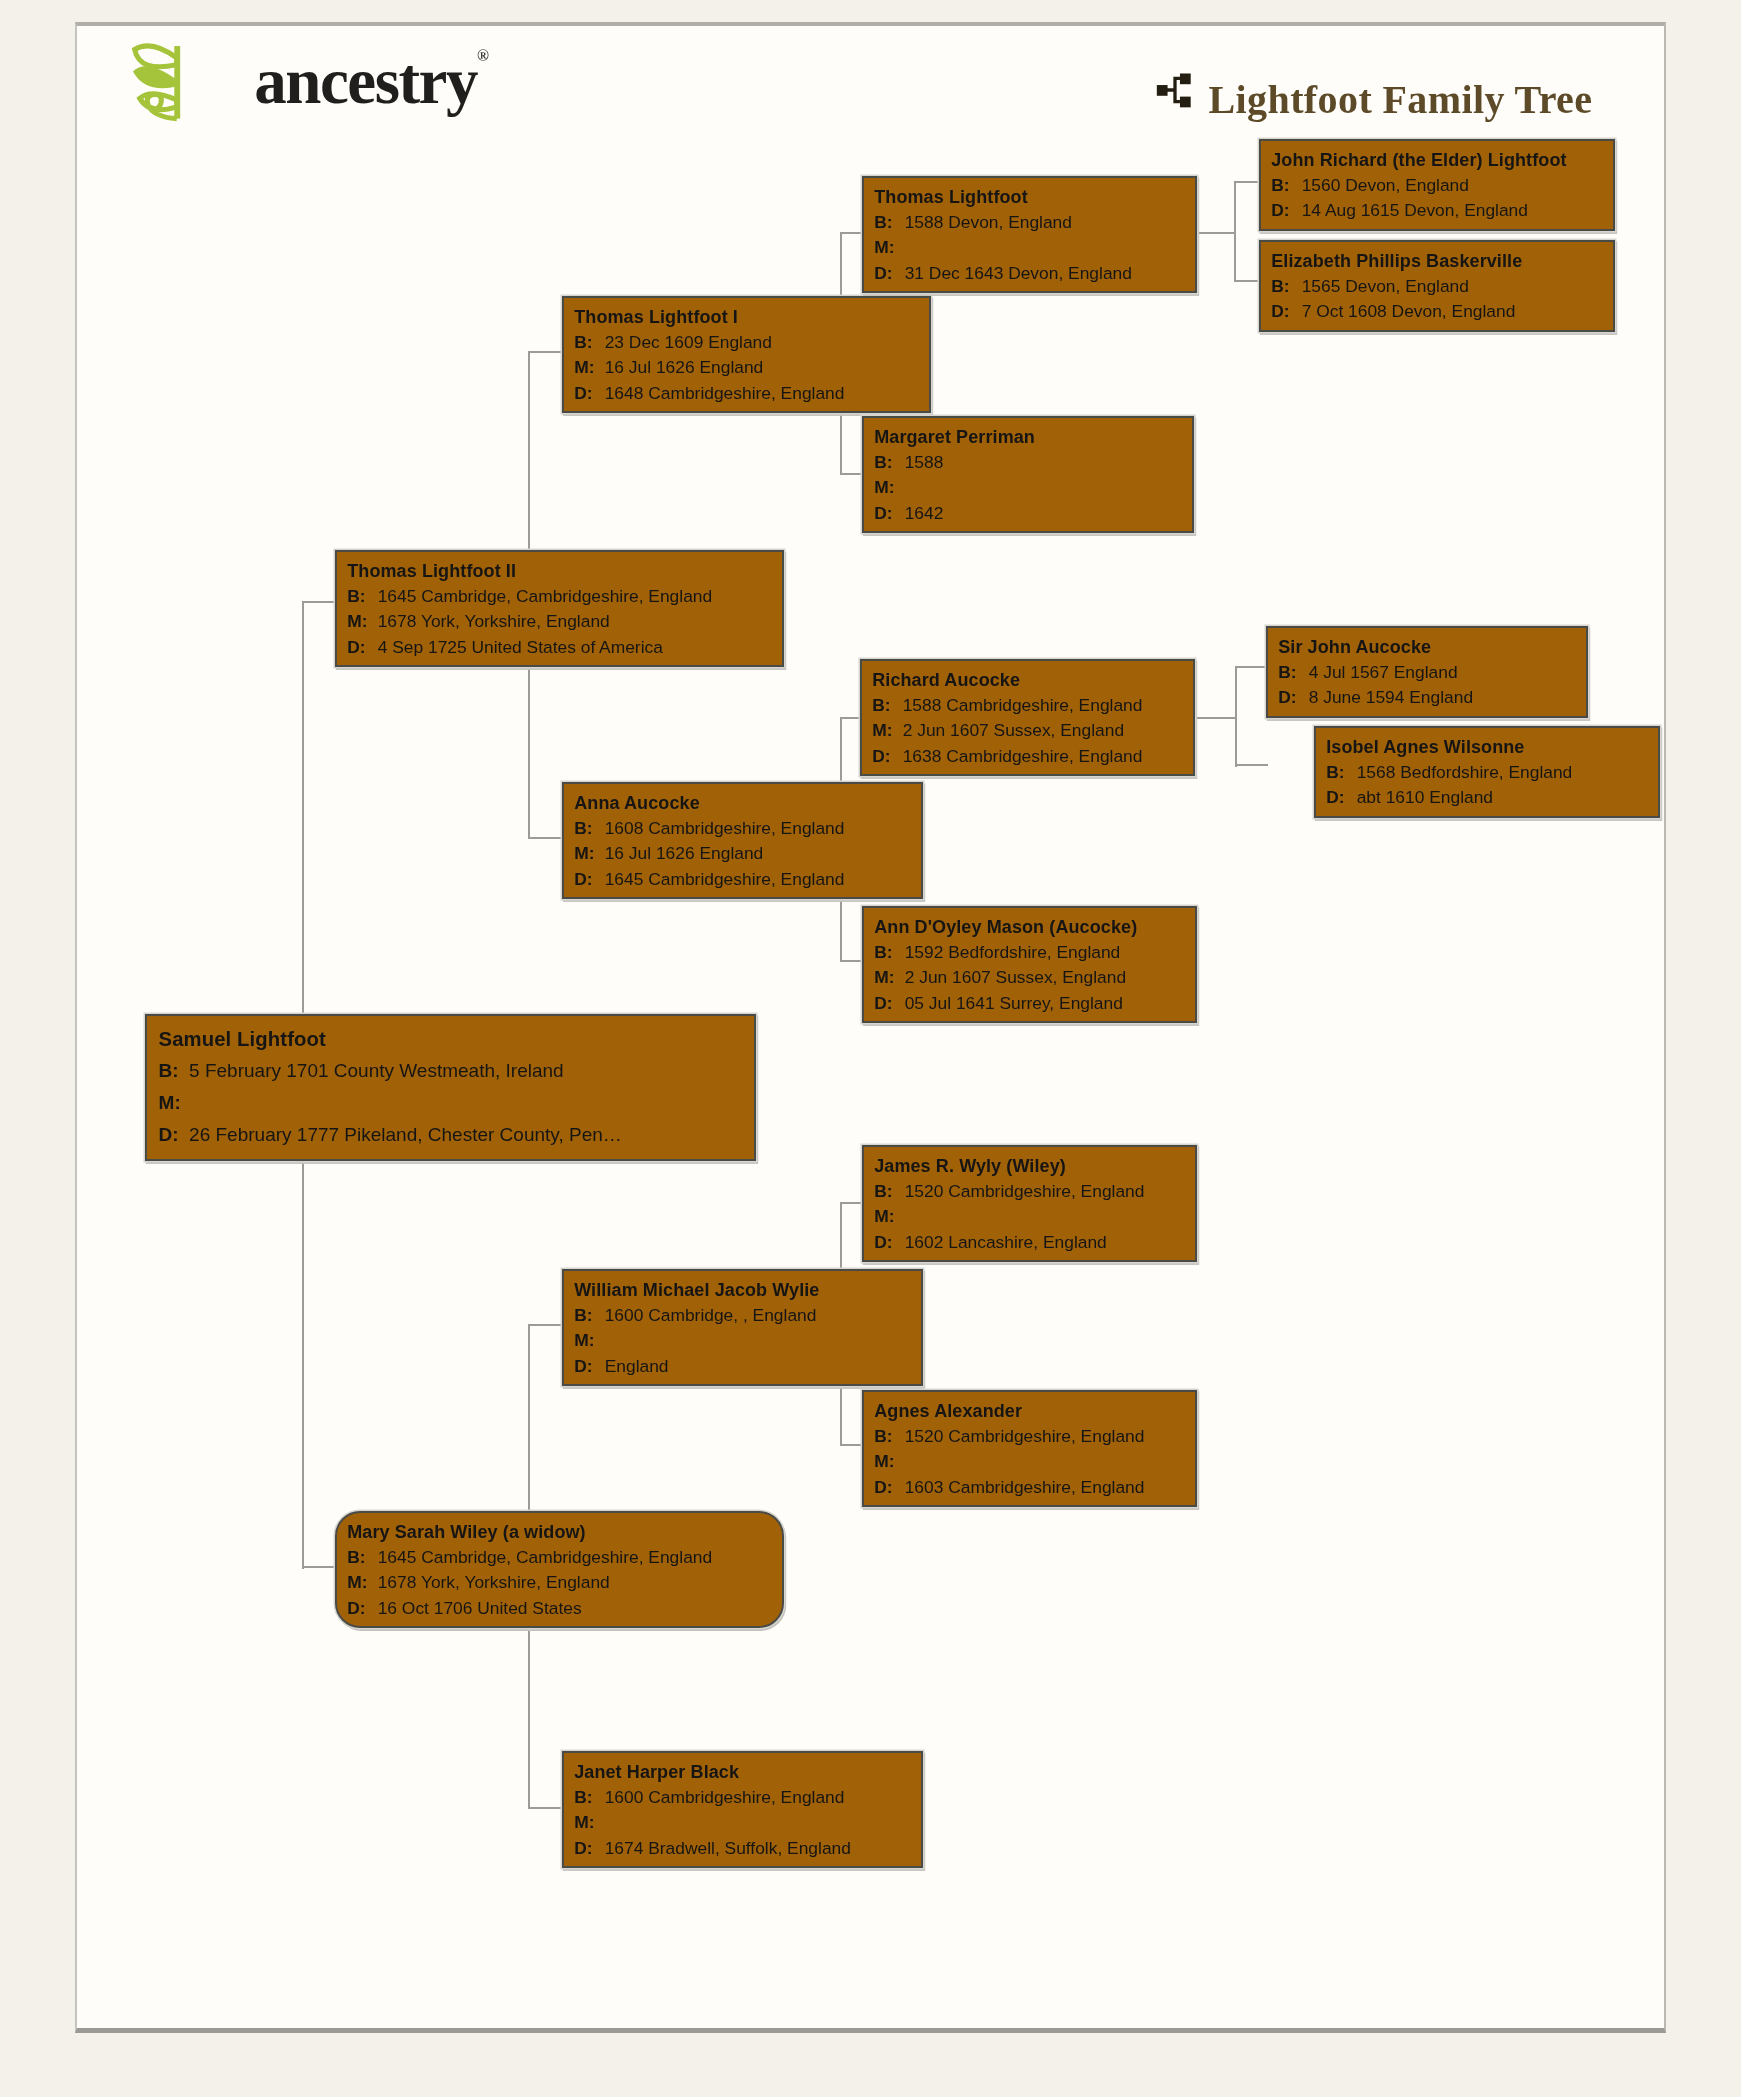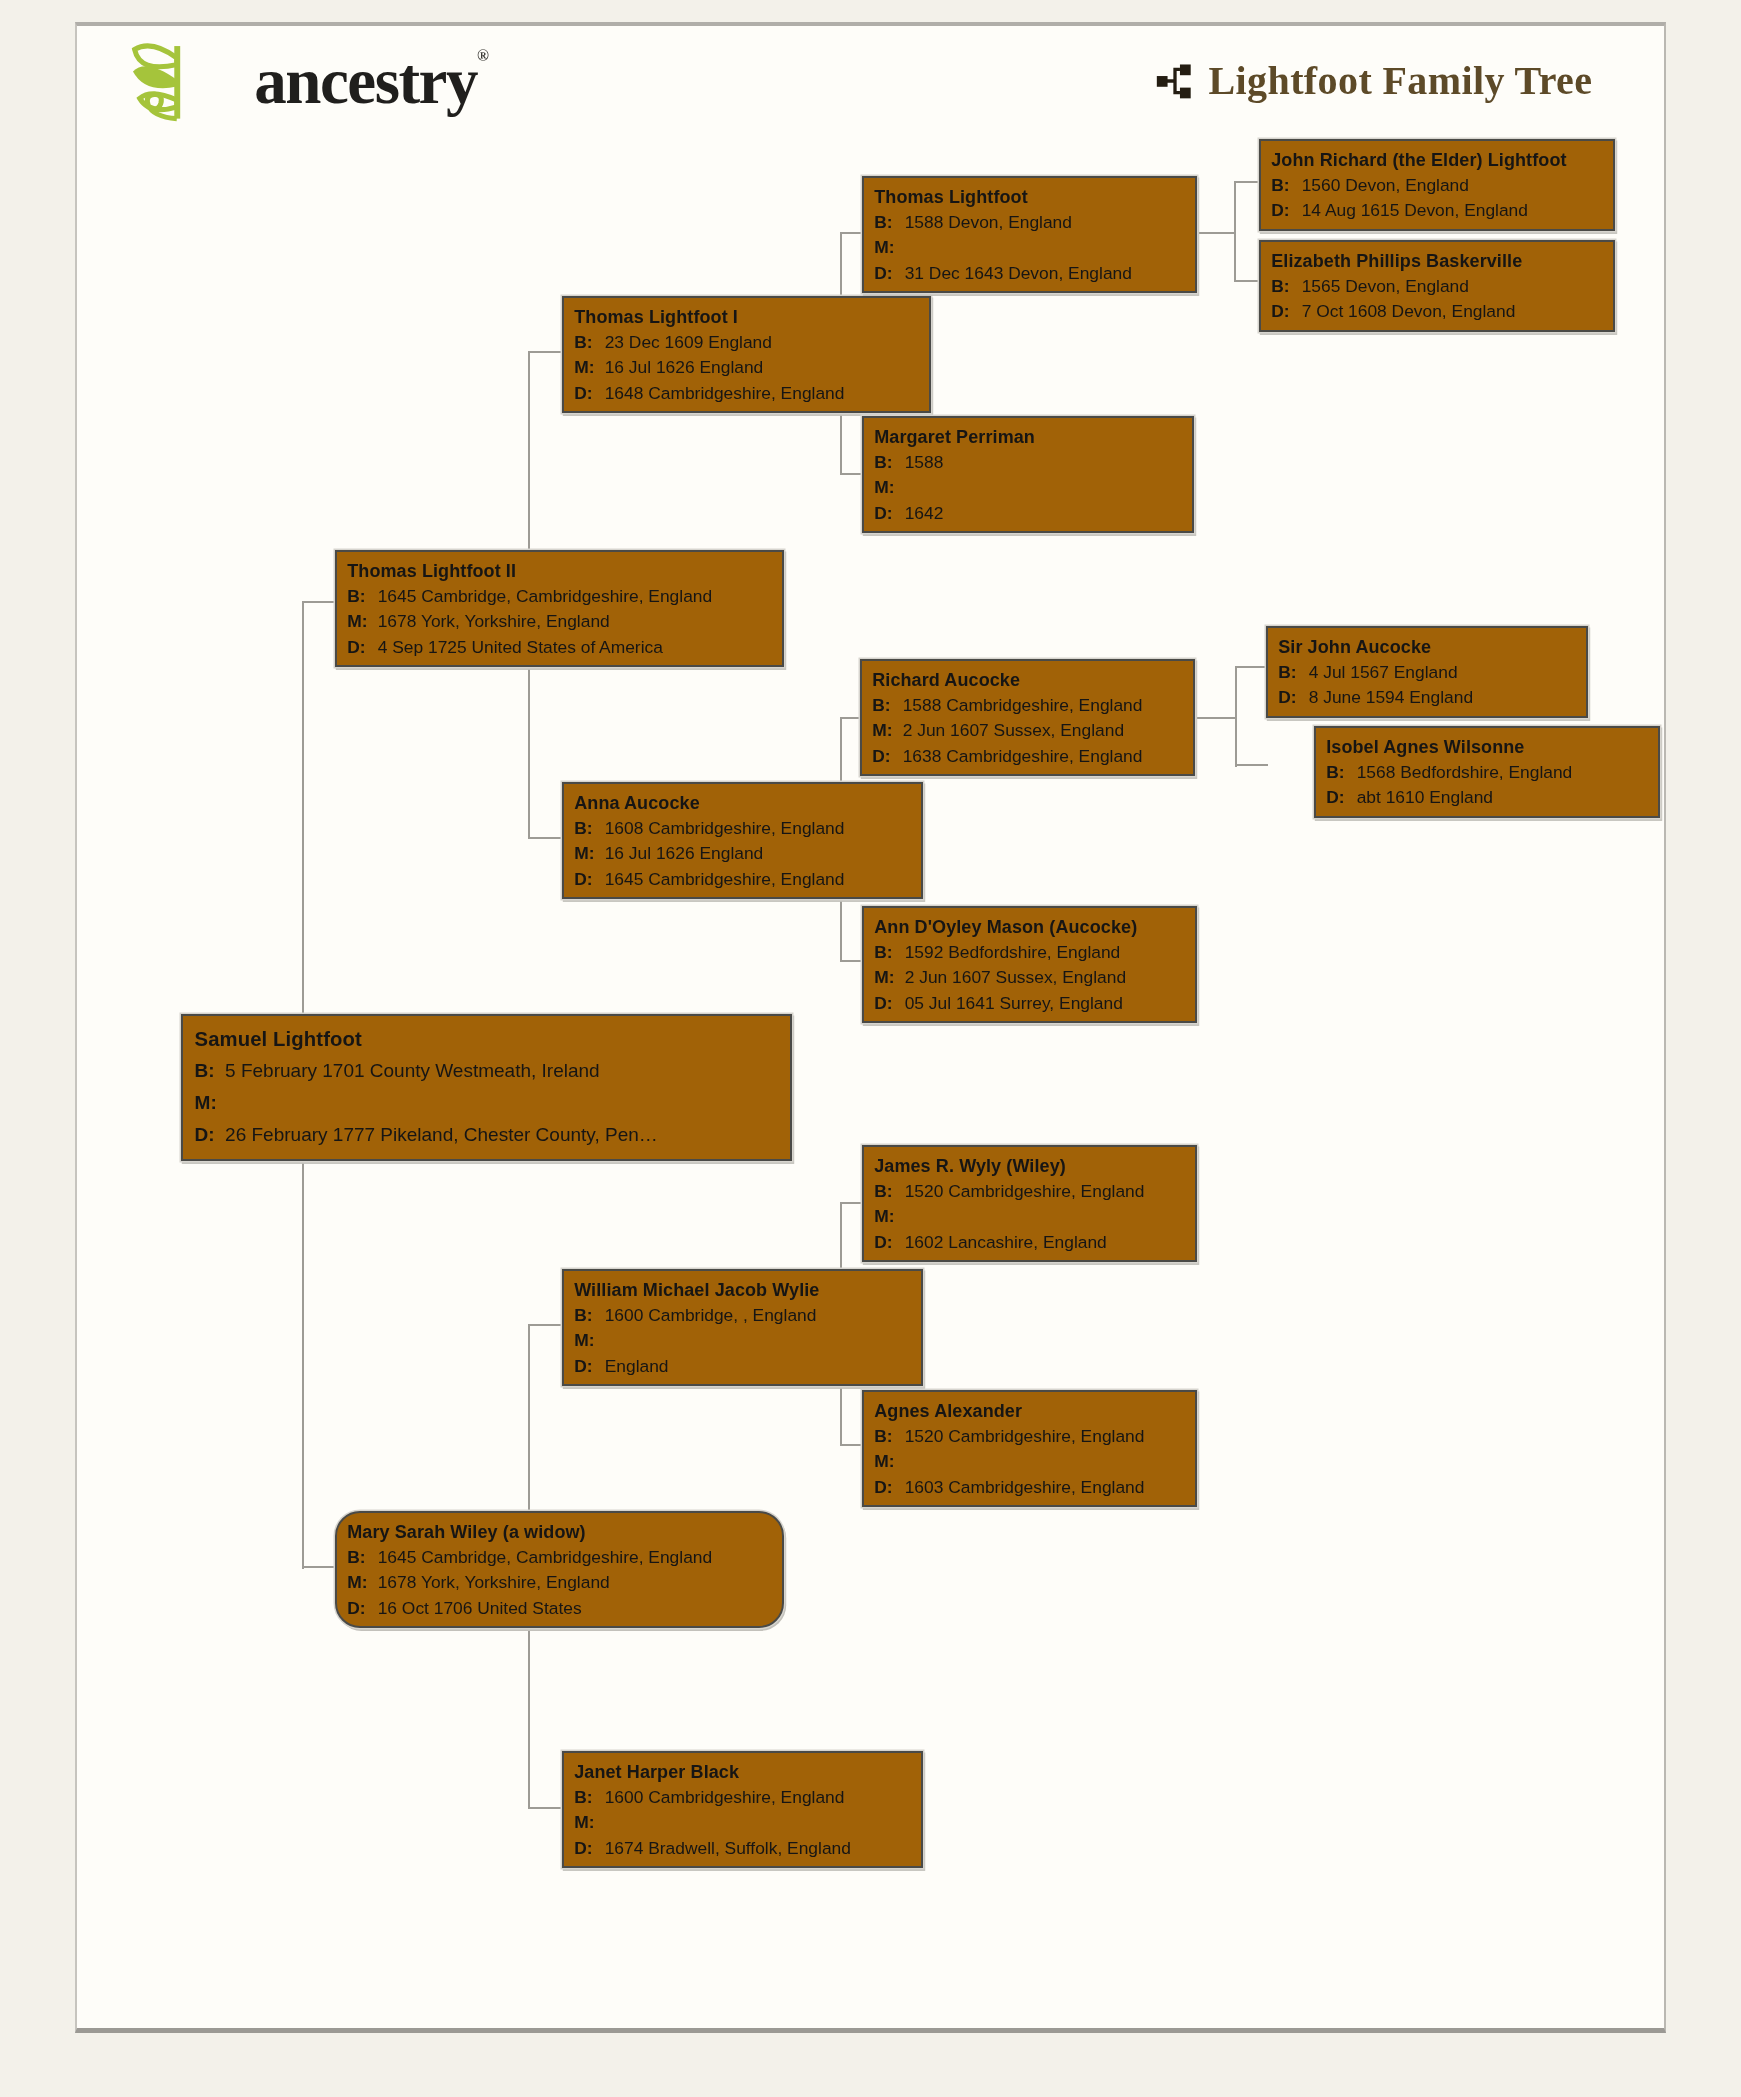--- a/index.html
+++ b/index.html
@@ -22,37 +22,37 @@
   .logo{position:absolute;left:122px;top:41px;display:flex;align-items:flex-start;gap:39px;}
   .logo-text{
     font-family:"Liberation Serif",serif;font-weight:bold;
     font-size:65px;line-height:80px;color:#201f1d;letter-spacing:-1.5px;
     margin-left:7.3px;
   }
   .logo-tm{font-size:16px;vertical-align:top;line-height:29px;letter-spacing:0;color:#3a3935;}
   .title{position:absolute;left:1156px;top:57px;display:flex;align-items:center;gap:14.5px;}
   .title-text{
     font-family:"Liberation Serif",serif;font-weight:bold;
-    font-size:40px;color:#5d4a28;letter-spacing:0.4px;
+    font-size:40px;color:#5d4a28;letter-spacing:0.4px;margin-top:19px;
   }
   
   .pbox{
     position:absolute;background:#a16207;
     border:2.2px solid #4a4a47;
     box-shadow:0 0 0 1.5px #d7d5cf, 1.5px 2.2px 0 0.7px #c3c1bb;
     padding:6.5px 10.2px 5.1px 10.2px;
     box-sizing:border-box;
   }
   .pname{font-weight:bold;font-size:18px;line-height:25.4px;letter-spacing:0.1px;white-space:nowrap;}
   .pline{font-size:17.4px;line-height:25.4px;display:flex;white-space:nowrap;}
   .lbl{font-weight:bold;width:30.5px;flex:0 0 auto;}
   
   .b0 .pname{font-size:20.3px;line-height:32px;}
   .b0 .pline{font-size:19px;line-height:32px;}
-  .b0{padding:7.3px 11.6px;margin-left:36px;}
+  .b0{padding:7.3px 11.6px;}
   
   .b0{left:145px;top:1014px;width:611px;}
   .b1{left:335px;top:550px;width:449px;}
   .b2{left:335px;top:1511px;width:449px;border-radius:25px;}
   .b3{left:562px;top:296px;width:369px;}
   .b4{left:562px;top:782px;width:361px;}
   .b5{left:562px;top:1269px;width:361px;}
   .b6{left:562px;top:1751px;width:361px;}
   .b7{left:862px;top:176px;width:335px;}
   .b8{left:862px;top:416px;width:332px;}

